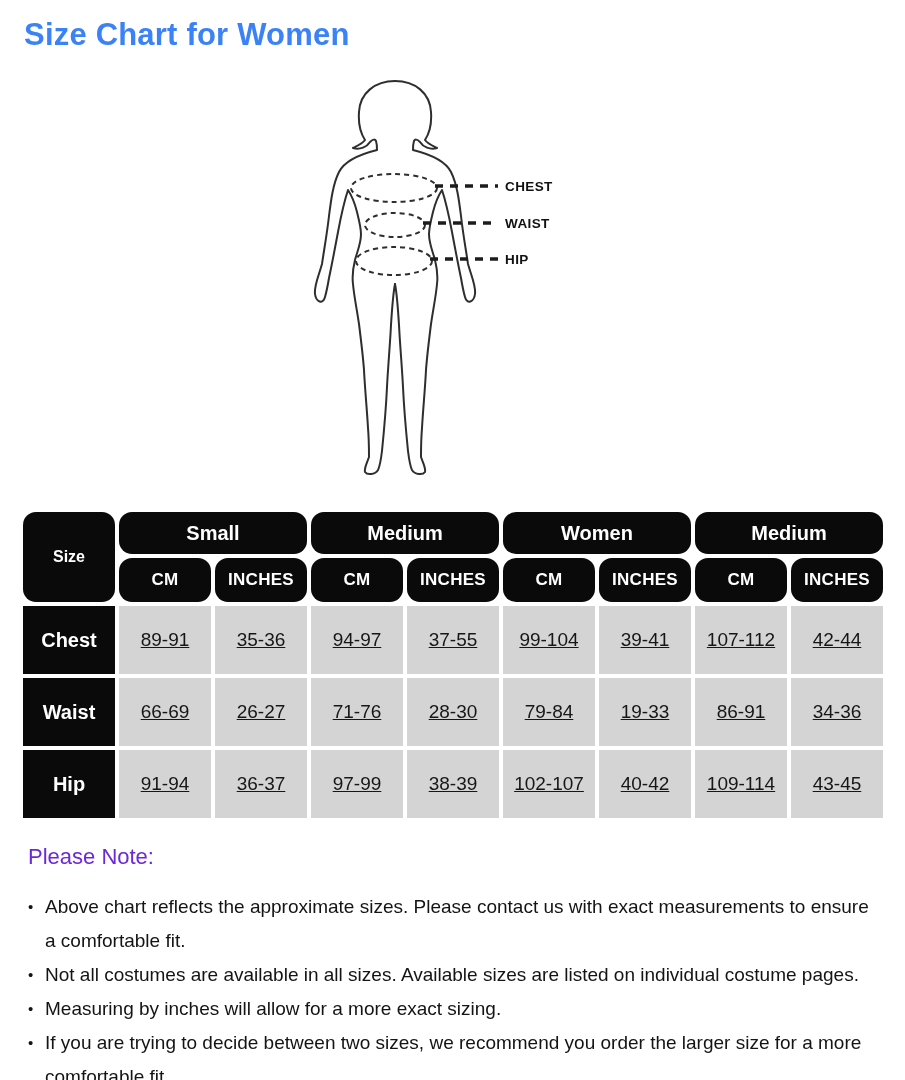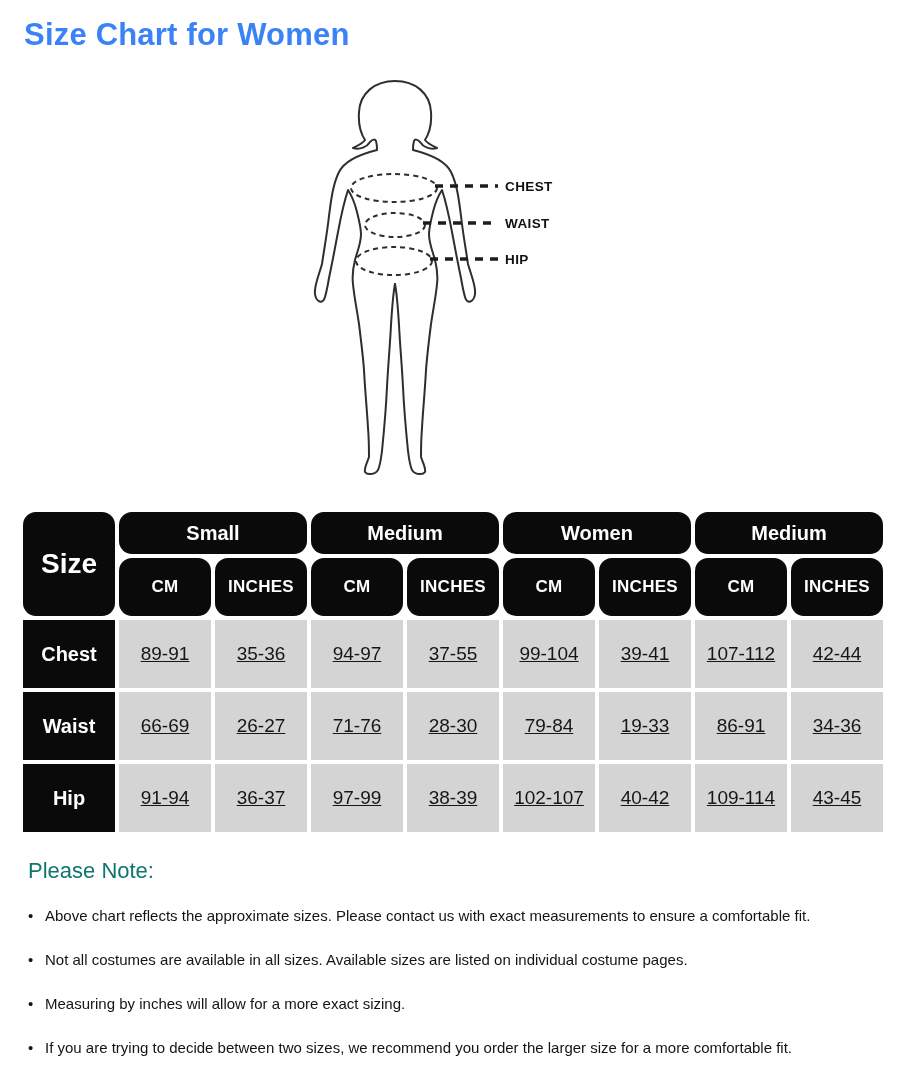--- a/index.html
+++ b/index.html
@@ -28,31 +28,31 @@
     border-collapse:separate;border-spacing:4px;
     margin:26px 0 0 19px;table-layout:fixed;
   }
   table.size-table col{width:92px;}
   .size-table th,.size-table td{text-align:center;vertical-align:middle;padding:0;}
   .th-black{
     background:var(--header_bg);color:var(--header_text);
     font-weight:700;
     border-radius:13px;
   }
-  .corner-cell{font-size:28px;}
+  .corner-cell{font-size:16px;}
   .group-cell{font-size:20px;height:42px;}
-  .unit-cell{font-size:17px;height:58px;letter-spacing:.3px;}
+  .unit-cell{font-size:17px;height:44px;letter-spacing:.3px;}
   .row-label{background:var(--header_bg);color:var(--header_text);font-weight:700;font-size:20px;height:68px;}
   .data-cell{background:var(--cell_bg);color:var(--cell_text);font-size:19px;height:68px;text-decoration:underline;}
 
   .notes{margin:22px 24px 0 28px;width:845px;}
-  .notes-heading{font-size:22px;color:#0f766e;margin:0 0 10px 0;font-weight:400;}
+  .notes-heading{font-size:22px;color:#6d28d9;margin:0 0 20px 0;font-weight:400;}
   ul.note-list{list-style:none;margin:0;padding:0;}
   ul.note-list li{
-    position:relative;padding-left:17px;font-size:15px;line-height:44px;color:#141414;
+    position:relative;padding-left:17px;font-size:19px;line-height:34px;color:#141414;
   }
   ul.note-list li::before{
     content:"\2022";position:absolute;left:0;top:0;font-size:15px;color:#141414;
   }
 </style>
 </head>
 <body>
 
 <h1 class="page-title">Size Chart for Women</h1>
 

